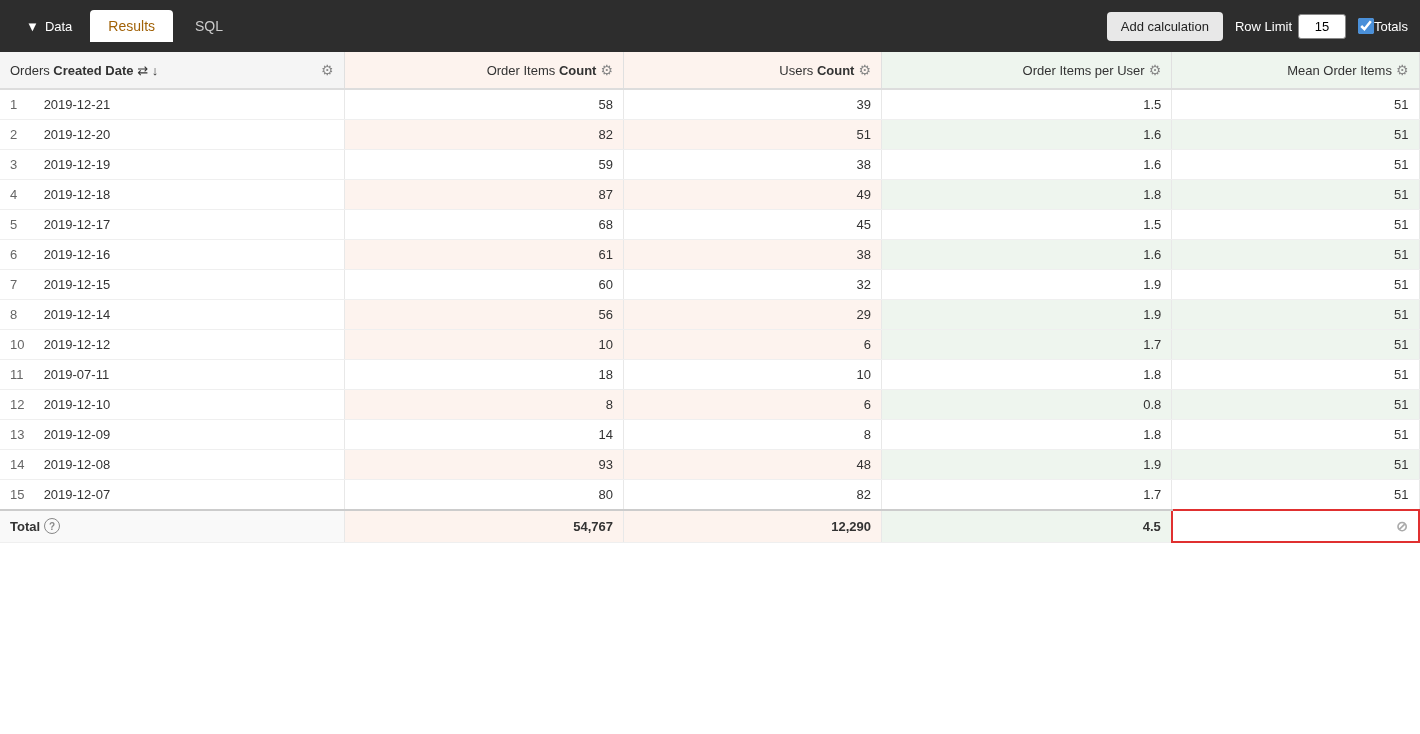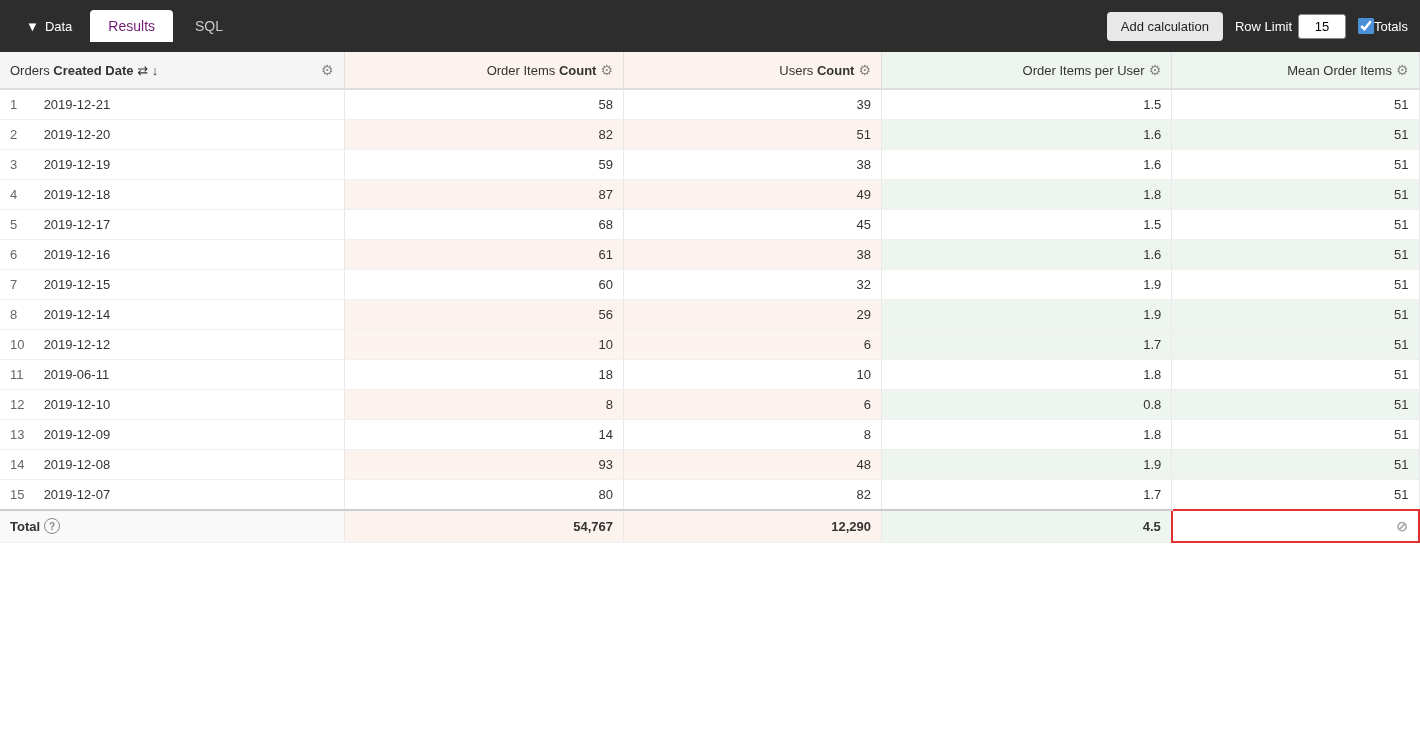--- a/index.html
+++ b/index.html
@@ -18,21 +18,21 @@
       border-radius: 4px 4px 0 0;
       cursor: pointer;
       color: #ccc;
       font-size: 14px;
       font-weight: 500;
       background: transparent;
       border: none;
     }
     .tab.active {
       background: #fff;
-      color: #701a75;
+      color: #a16207;
     }
     .tab-data {
       display: flex;
       align-items: center;
       gap: 6px;
       color: #fff;
       padding: 8px 14px;
     }
 
     .toolbar-right {
@@ -324,21 +324,21 @@
       <span>2019-12-12</span>
     </td>
     <td>10</td>
     <td>6</td>
     <td>1.7</td>
     <td>51</td>
   </tr>
         <tr>
     <td>
       <span class="row-num">11</span>
-      <span>2019-06-11</span>
+      <span>2019-07-11</span>
     </td>
     <td>18</td>
     <td>10</td>
     <td>1.8</td>
     <td>51</td>
   </tr>
         <tr class="row-even">
     <td>
       <span class="row-num">12</span>
       <span>2019-12-10</span>

